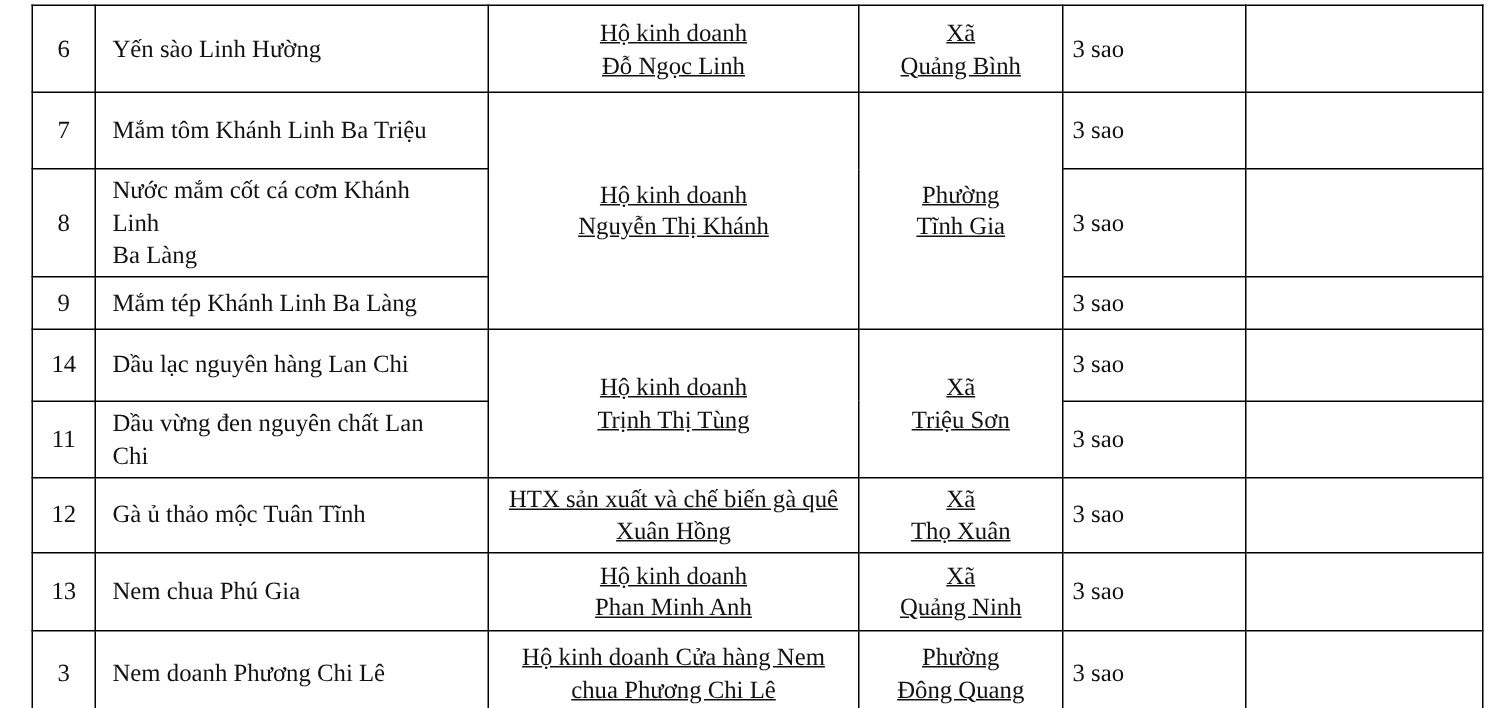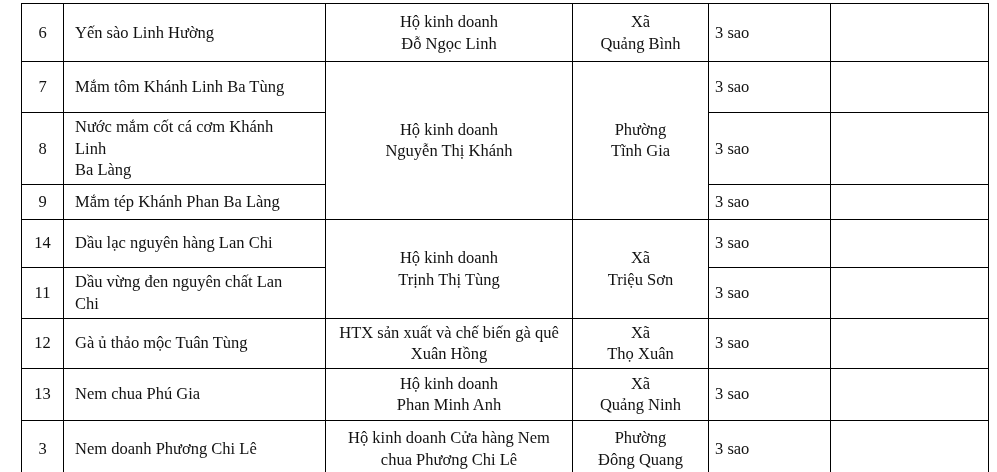--- a/index.html
+++ b/index.html
@@ -36,20 +36,21 @@
     padding: 3px 2px;
   }
   td.product {
     text-align: left;
     padding: 3px 24px 3px 11px;
     white-space: pre-line;
   }
   td.center {
     text-align: center;
     white-space: pre-line;
+    text-decoration: underline;
   }
   td.rating {
     text-align: left;
   }
   td.blank {
     padding: 0;
   }
   
   tr.r6  { height: 58px; }
   tr.r7  { height: 51px; }
@@ -79,38 +80,38 @@
       <td class="product">Yến sào Linh Hường</td>
       <td class="center">Hộ kinh doanh
 Đỗ Ngọc Linh</td>
       <td class="center">Xã
 Quảng Bình</td>
       <td class="rating">3 sao</td>
       <td class="blank"></td>
     </tr>
     <tr class="r7">
       <td class="num">7</td>
-      <td class="product">Mắm tôm Khánh Linh Ba Tùng</td>
+      <td class="product">Mắm tôm Khánh Linh Ba Triệu</td>
       <td class="center" rowspan="3">Hộ kinh doanh
 Nguyễn Thị Khánh</td>
       <td class="center" rowspan="3">Phường
 Tĩnh Gia</td>
       <td class="rating">3 sao</td>
       <td class="blank"></td>
     </tr>
     <tr class="r8">
       <td class="num">8</td>
       <td class="product">Nước mắm cốt cá cơm Khánh Linh
 Ba Làng</td>
       <td class="rating">3 sao</td>
       <td class="blank"></td>
     </tr>
     <tr class="r9">
       <td class="num">9</td>
-      <td class="product">Mắm tép Khánh Phan Ba Làng</td>
+      <td class="product">Mắm tép Khánh Linh Ba Làng</td>
       <td class="rating">3 sao</td>
       <td class="blank"></td>
     </tr>
     <tr class="r10">
       <td class="num">14</td>
       <td class="product">Dầu lạc nguyên hàng Lan Chi</td>
       <td class="center" rowspan="2">Hộ kinh doanh
 Trịnh Thị Tùng</td>
       <td class="center" rowspan="2">Xã
 Triệu Sơn</td>
@@ -118,21 +119,21 @@
       <td class="blank"></td>
     </tr>
     <tr class="r11">
       <td class="num">11</td>
       <td class="product">Dầu vừng đen nguyên chất Lan Chi</td>
       <td class="rating">3 sao</td>
       <td class="blank"></td>
     </tr>
     <tr class="r12">
       <td class="num">12</td>
-      <td class="product">Gà ủ thảo mộc Tuân Tùng</td>
+      <td class="product">Gà ủ thảo mộc Tuân Tĩnh</td>
       <td class="center">HTX sản xuất và chế biến gà quê
 Xuân Hồng</td>
       <td class="center">Xã
 Thọ Xuân</td>
       <td class="rating">3 sao</td>
       <td class="blank"></td>
     </tr>
     <tr class="r13">
       <td class="num">13</td>
       <td class="product">Nem chua Phú Gia</td>

